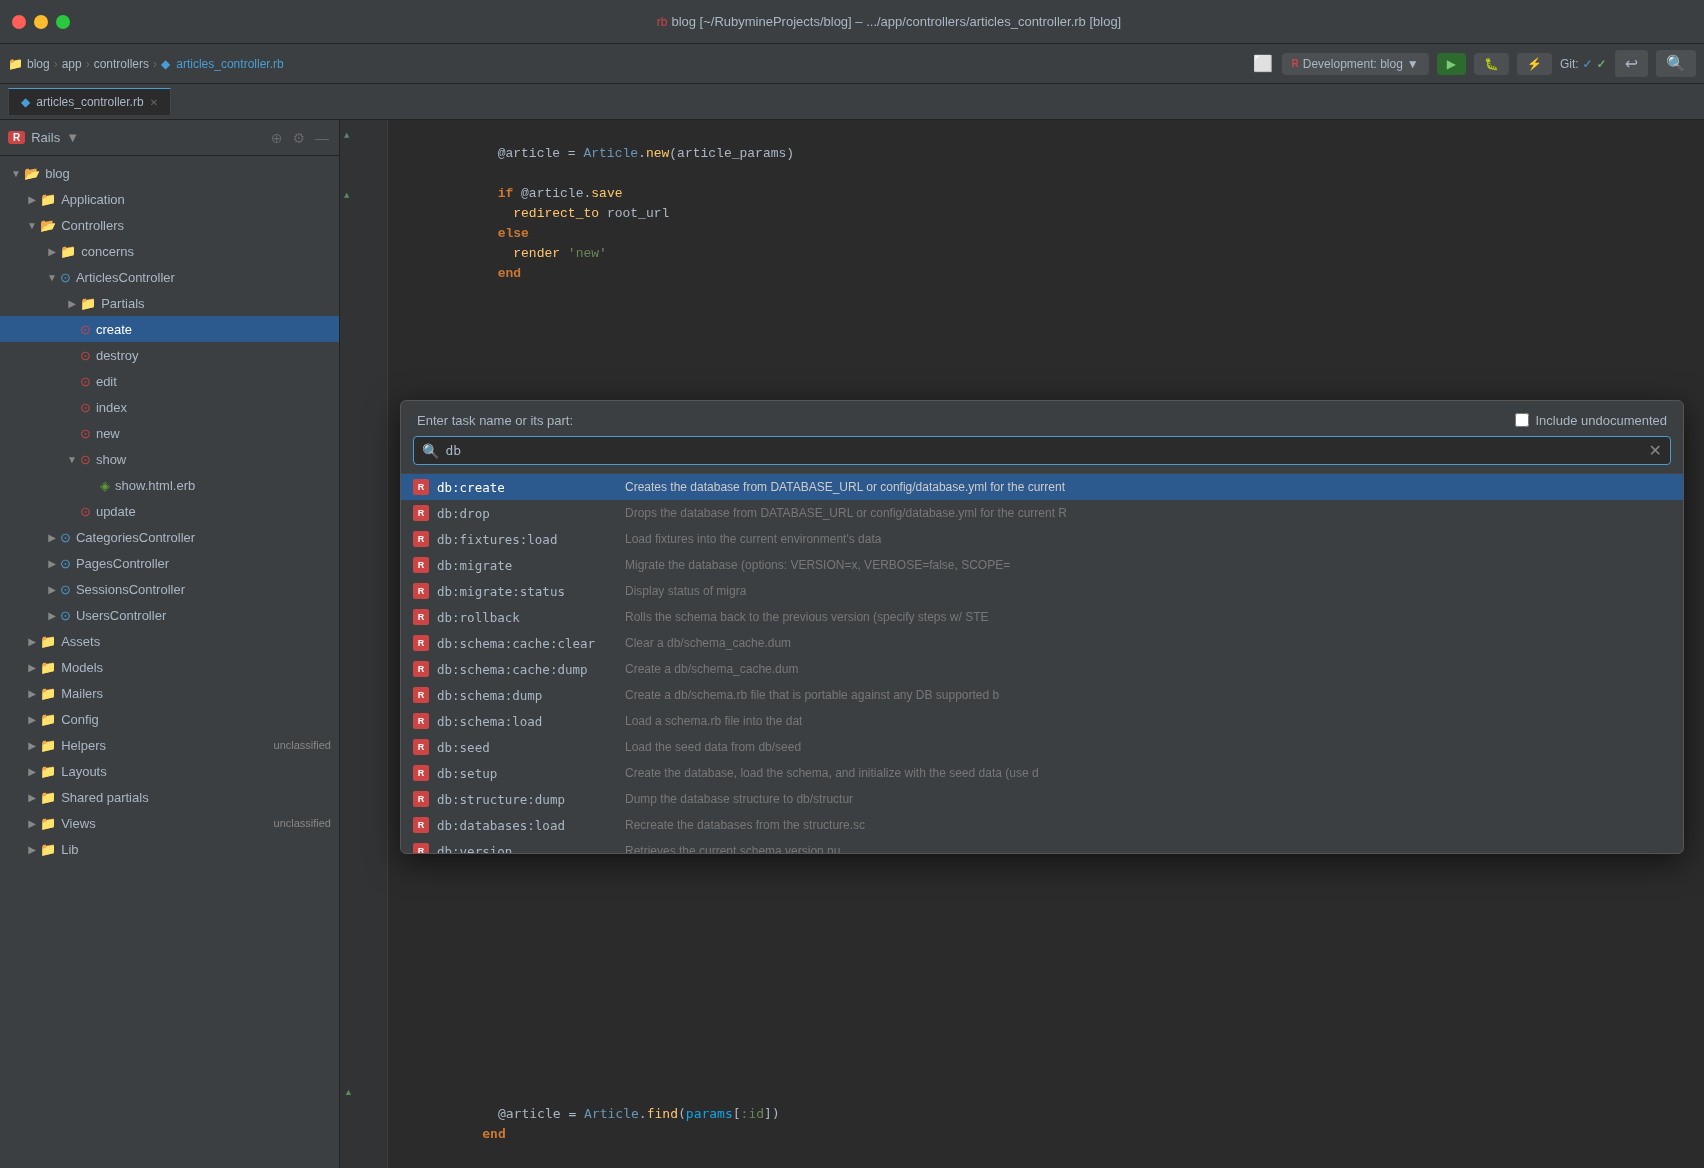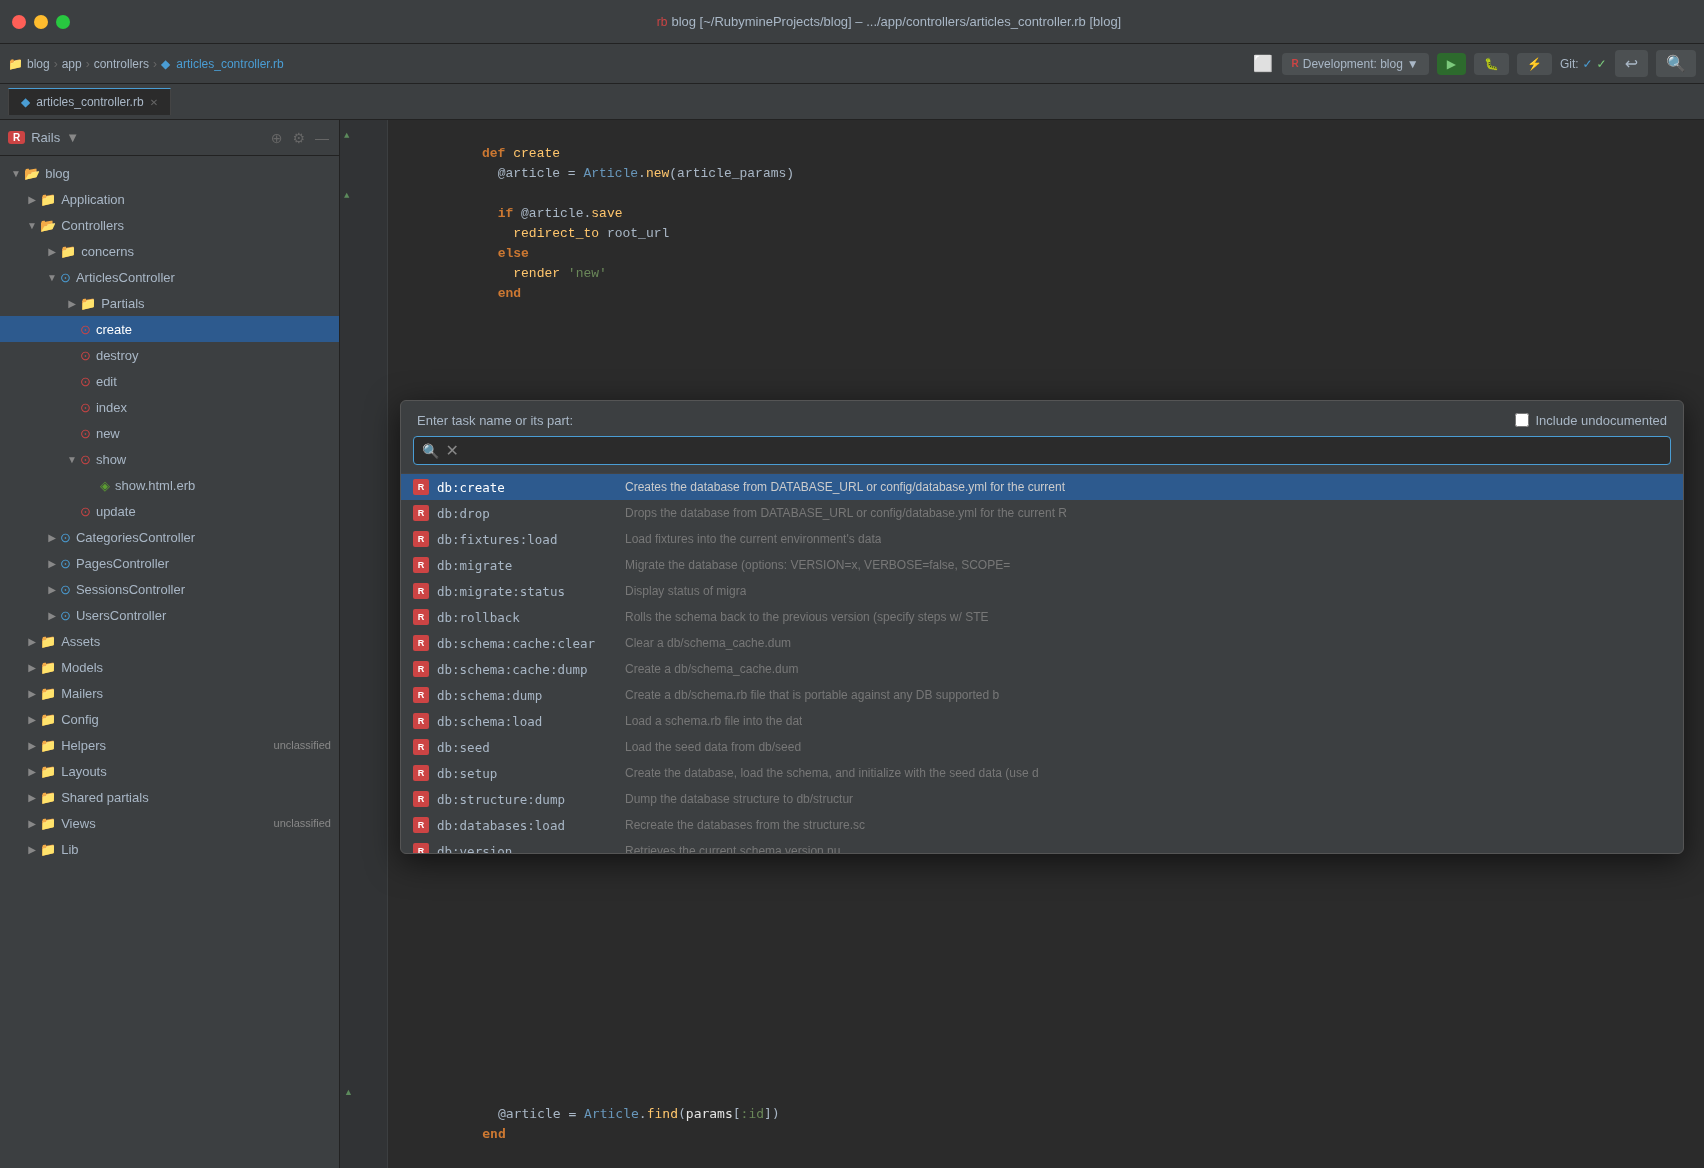--- a/index.html
+++ b/index.html
@@ -632,23 +632,20 @@
           <span style="position:absolute;left:4px;top:2px;color:#5c8a5c;font-size:9px;">▲</span>
         </div>
         <div class="gutter-line"></div>
         <div class="gutter-line"></div>
         <div class="gutter-line"></div>
         <div class="gutter-line"></div>
         <div class="gutter-line"></div>
       </div>
       <div class="code-area">
 
-        <div class="code-line">
-          <span class="kw">def</span><span> </span><span class="fn">create</span>
-        </div>
 
         <div class="code-line">
           <span>  </span><span style="color:#a9b7c6;">@article</span><span> = </span><span class="cls">Article</span><span>.</span><span class="fn">new</span><span>(</span><span style="color:#a9b7c6;">article_params</span><span>)</span>
         </div>
 
         <div class="code-line">&nbsp;</div>
 
         <div class="code-line">
           <span>  </span><span class="kw">if</span><span> </span><span style="color:#a9b7c6;">@article</span><span>.</span><span class="fn">save</span>
         </div>
@@ -677,20 +674,21 @@
       <div class="task-dialog">
         <div class="task-dialog-header">
           <span class="task-label">Enter task name or its part:</span>
           <div class="task-checkbox">
             <input type="checkbox" style="">
             <label>Include undocumented</label>
           </div>
         </div>
         <div class="search-bar">
           <span class="search-icon-circle">🔍</span>
+          <span class="search-input-display">db</span>
           <span class="search-clear">✕</span>
         </div>
         <div class="results-list">
           <div class="result-item selected">
             <div class="result-rake-icon">R</div>
             <span class="result-name">db:create</span>
             <span class="result-desc">Creates the database from DATABASE_URL or config/database.yml for the current</span>
           </div>
           <div class="result-item">
             <div class="result-rake-icon">R</div>
@@ -769,21 +767,21 @@
 
     <div style="position:absolute;bottom:40px;left:0;right:0;background:#2b2b2b;z-index:50;display:flex;">
       <div style="width:48px;background:#313335;border-right:1px solid #3c3f41;color:#606366;font-size:12px;text-align:right;padding-right:8px;flex-shrink:0;">
         <div style="height:20px;line-height:20px;position:relative;">
           <span style="position:absolute;left:4px;top:2px;color:#5c8a5c;font-size:9px;">▲</span>
         </div>
         <div style="height:20px;line-height:20px;"></div>
       </div>
       <div style="flex:1;padding:4px 0 4px 16px;font-family:'Menlo','Monaco',monospace;font-size:13px;line-height:20px;">
         <div class="code-line">
-          <span>  </span><span style="color:#a9b7c6;">@article</span><span> = </span><span class="cls">Article</span><span>.</span><span class="fn">find</span><span>(</span><span style="color:#e5e5e5;text-align:right;">params</span><span>[</span><span class="sym">:id</span><span>]</span><span>)</span>
+          <span>  </span><span style="color:#a9b7c6;">@article</span><span> = </span><span class="cls">Article</span><span>.</span><span class="fn">find</span><span>(</span><span style="color:#0ea5e9;text-align:right;">params</span><span>[</span><span class="sym">:id</span><span>]</span><span>)</span>
         </div>
         <div class="code-line">
           <span class="kw">end</span>
         </div>
       </div>
     </div>
 
   </div>
 </div>
 

